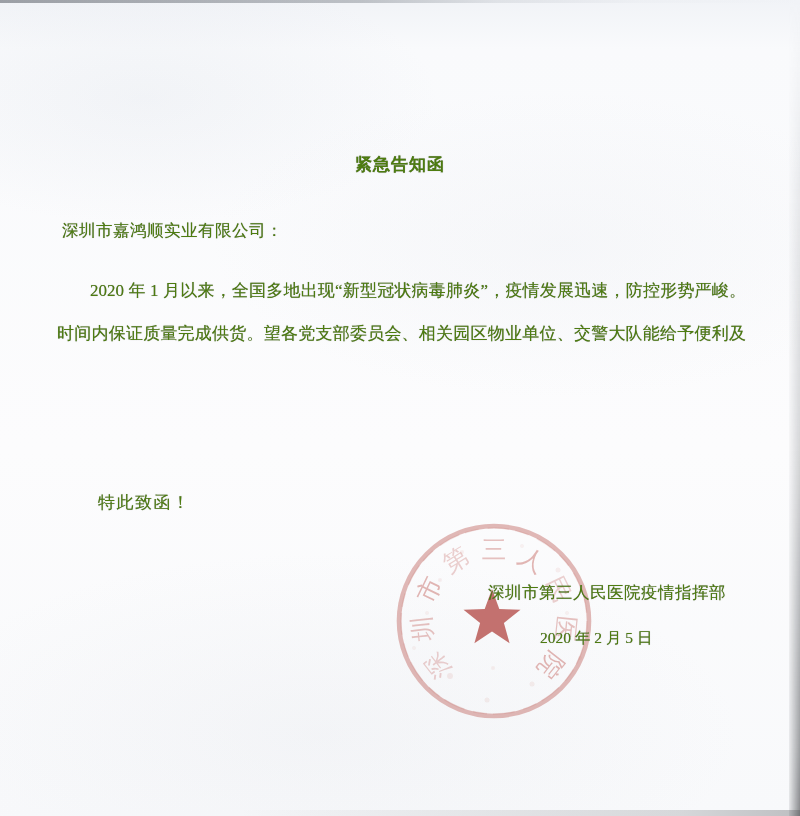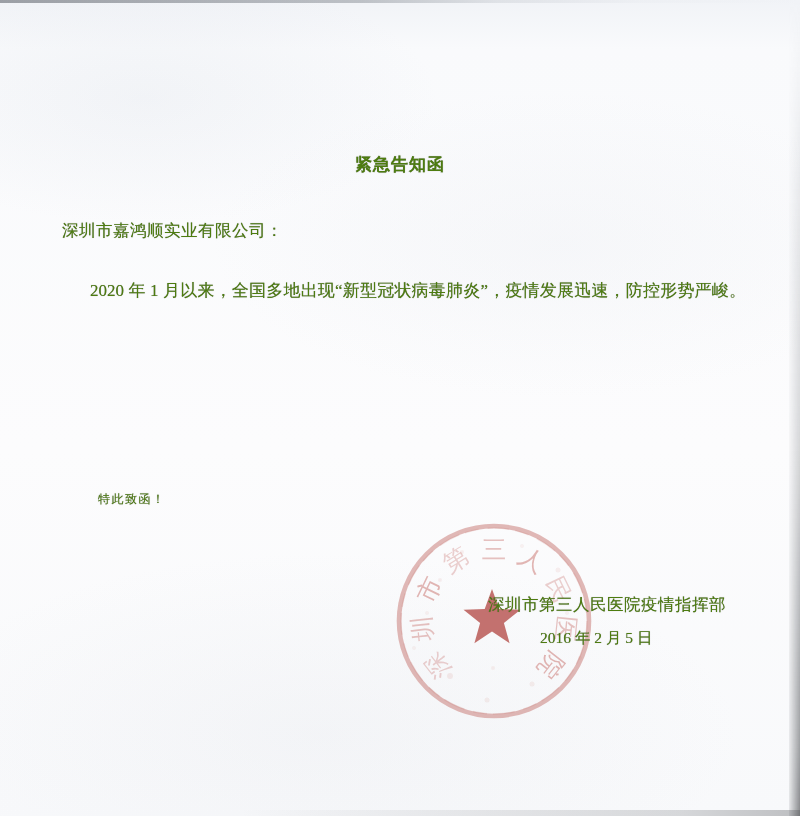--- a/index.html
+++ b/index.html
@@ -39,24 +39,24 @@
     position:absolute;top:220px;left:62px;font-size:16.5px;font-weight:500;letter-spacing:.5px;
   }
   .body-block{
     position:absolute;top:269px;left:57px;width:689px;
     font-size:17px;line-height:43.4px;
   }
   .jline{text-align:justify;text-align-last:justify;}
   .jline.indent{padding-left:33px;}
   .lline{text-align:left;}
   .closing{
-    position:absolute;top:491px;left:98px;font-size:12px;letter-spacing:1.5px;
+    position:absolute;top:491px;left:98px;font-size:17px;letter-spacing:1.5px;
   }
   .signature{
-    position:absolute;top:582px;left:488px;font-size:16.5px;font-weight:500;letter-spacing:.5px;z-index:3;margin-top:12px;
+    position:absolute;top:582px;left:488px;font-size:16.5px;font-weight:500;letter-spacing:.5px;z-index:3;
   }
   .sign-date{
     position:absolute;top:628px;left:540px;font-size:15.5px;font-weight:500;z-index:3;
   }
   .seal{
     position:absolute;top:518px;left:392px;width:210px;height:212px;z-index:2;
     opacity:.92;
   }
 </style>
 </head>
@@ -66,20 +66,21 @@
 <div class="edge-top"></div>
 <div class="edge-right"></div>
 <div class="edge-bottom"></div>
 
 <div class="title ink">紧急告知函</div>
 
 <div class="recipient ink">深圳市嘉鸿顺实业有限公司：</div>
 
 <div class="body-block ink">
   <div class="jline indent">2020 年 1 月以来，全国多地出现“新型冠状病毒肺炎”，疫情发展迅速，防控形势严峻。</div>
+  <div class="jline">时间内保证质量完成供货。望各党支部委员会、相关园区物业单位、交警大队能给予便利及</div>
 </div>
 
 <div class="closing ink">特此致函！</div>
 
 <svg class="seal" viewBox="0 0 210 212" xmlns="http://www.w3.org/2000/svg">
   <defs>
     <filter id="inkblur" x="-10%" y="-10%" width="120%" height="120%">
       <feGaussianBlur stdDeviation="0.55"></feGaussianBlur>
     </filter>
   </defs>
@@ -109,13 +110,13 @@
         <circle cx="70" cy="34" r="2" fill="#c2625c" opacity="0.12"></circle>
         <circle cx="130" cy="28" r="2" fill="#c2625c" opacity="0.1"></circle>
         <circle cx="95" cy="182" r="2.5" fill="#c2625c" opacity="0.14"></circle>
         <circle cx="35" cy="95" r="2" fill="#c2625c" opacity="0.1"></circle>
         <circle cx="175" cy="95" r="2" fill="#c2625c" opacity="0.1"></circle>
       </g>
   </g>
 </svg>
 
 <div class="signature ink">深圳市第三人民医院疫情指挥部</div>
-<div class="sign-date ink">2016 年 2 月 5 日</div>
+<div class="sign-date ink">2020 年 2 月 5 日</div>
 
 </body></html>

